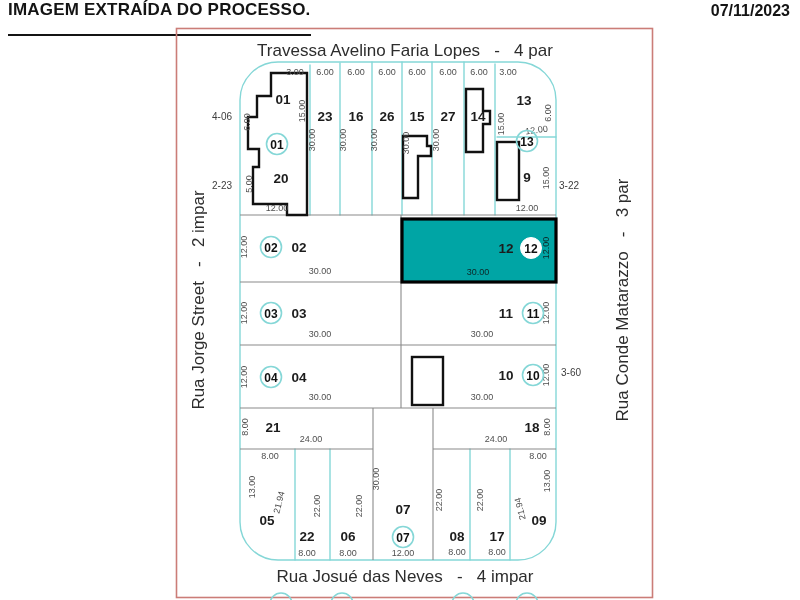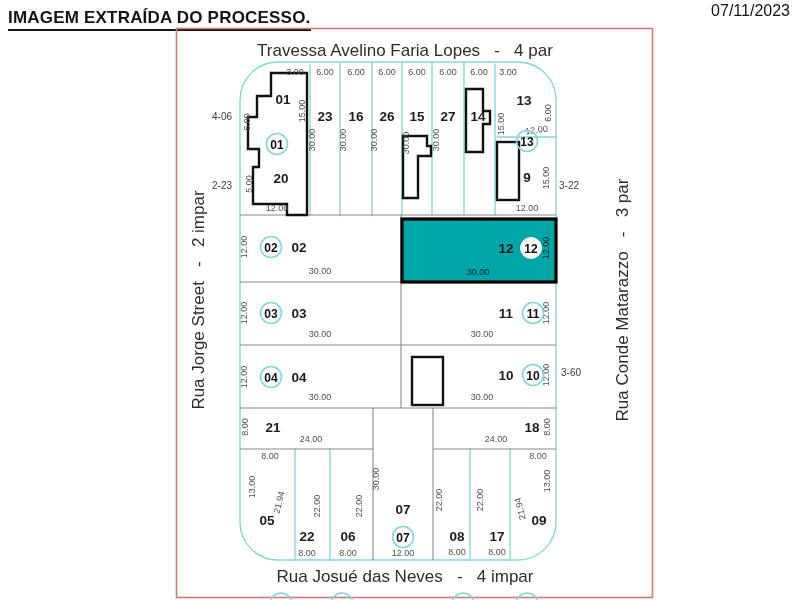--- a/index.html
+++ b/index.html
@@ -1,20 +1,20 @@
 <!DOCTYPE html>
 <html><head>
 <meta charset="utf-8">
 <style>
   html,body{margin:0;padding:0}
   body{width:800px;height:600px;background:#fff;position:relative;overflow:hidden;
        font-family:"Liberation Sans",sans-serif}
-  .hdr-title{position:absolute;left:8px;top:8px;font-size:17px;font-weight:bold;color:#141414;
-             letter-spacing:.2px;border-bottom:2px solid #141414;padding-bottom:1px}
-  .hdr-date{position:absolute;right:10px;top:2px;font-size:16px;font-weight:normal;color:#141414}
+  .hdr-title{position:absolute;left:8px;top:0;font-size:17px;font-weight:bold;color:#141414;
+             letter-spacing:.2px;border-bottom:2px solid #141414;padding-bottom:14px}
+  .hdr-date{position:absolute;right:10px;top:2px;font-size:16px;font-weight:bold;color:#141414}
   svg{position:absolute;left:0;top:0}
   .redframe{fill:none;stroke:#cb7d78;stroke-width:1.6}
   .pline{stroke:#85d7d7;stroke-width:1.4;fill:none;stroke-linecap:round}
   .gline{stroke:#8a8a8a;stroke-width:1.1;fill:none}
   .bld{stroke:#111;stroke-width:2.4;fill:#fff}
   .teal{fill:#00a5a5;stroke:#000;stroke-width:3.2}
   .ring{fill:none;stroke:#85d7d7;stroke-width:1.6}
   .ringw{fill:#fff;stroke:#fff}
   .dim{font-size:9px;fill:#4f4f4f;text-anchor:middle;font-family:"Liberation Sans",sans-serif}
   .dim.dark{fill:#0c2626}

